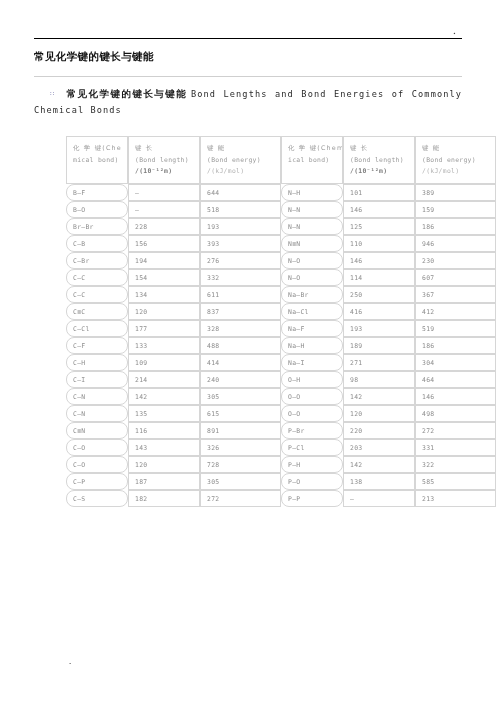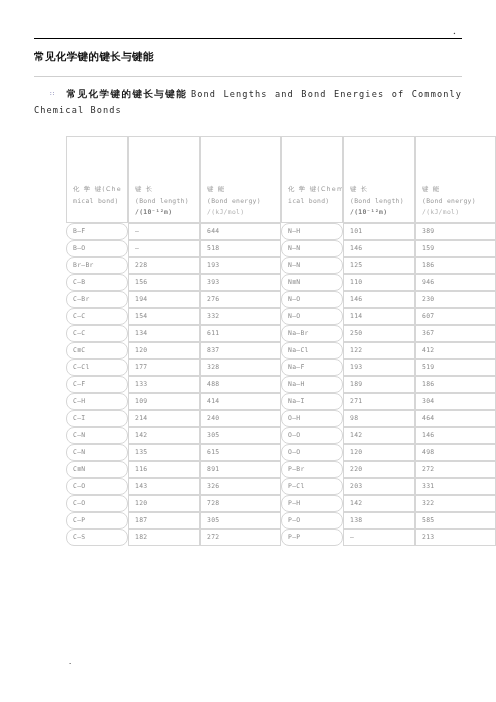--- a/index.html
+++ b/index.html
@@ -131,21 +131,20 @@
     height: 48px;
     vertical-align: top;
     padding-top: 6px;
     color: #9a9a9a;
   }
   .hdr-line { display: block; line-height: 11.5px; }
   .hdr-line.cn {
     font-family: "DejaVu Sans", sans-serif;
     font-size: 6.4px;
     letter-spacing: 1.2px;
-    margin-top: 41px;
   }
   .hdr-line.unit {
     font-weight: bold;
     color: #7d7d7d;
   }
   .hdr-line.unit2 { color: #b3b3b3; }
 
   .c-name { width: 62px; }
   .c-len  { width: 72px; }
   .c-eng  { width: 81px; }
@@ -266,21 +265,21 @@
             <td class="c-eng">611</td>
             <td class="c-name bond">Na—Br</td>
             <td class="c-len">250</td>
             <td class="c-eng">367</td>
           </tr>
           <tr>
             <td class="c-name bond">C≡C</td>
             <td class="c-len">120</td>
             <td class="c-eng">837</td>
             <td class="c-name bond">Na—Cl</td>
-            <td class="c-len">122</td>
+            <td class="c-len">416</td>
             <td class="c-eng">412</td>
           </tr>
           <tr>
             <td class="c-name bond">C—Cl</td>
             <td class="c-len">177</td>
             <td class="c-eng">328</td>
             <td class="c-name bond">Na—F</td>
             <td class="c-len">193</td>
             <td class="c-eng">519</td>
           </tr>

